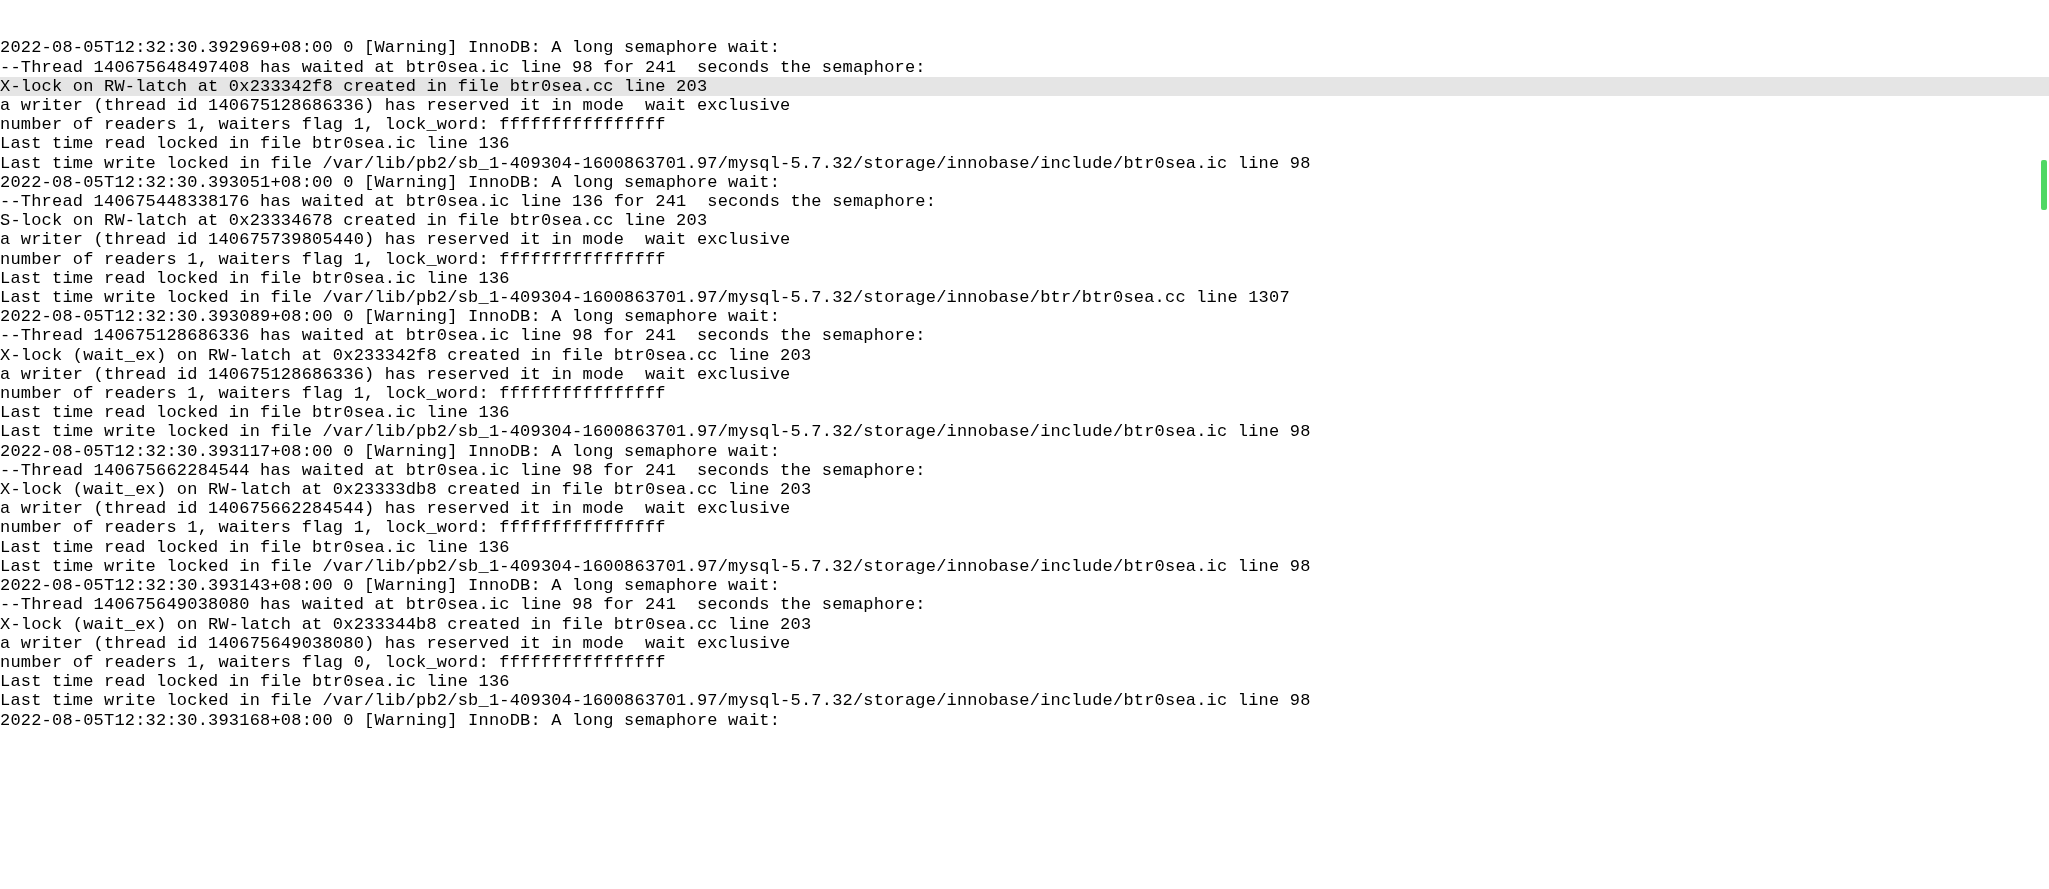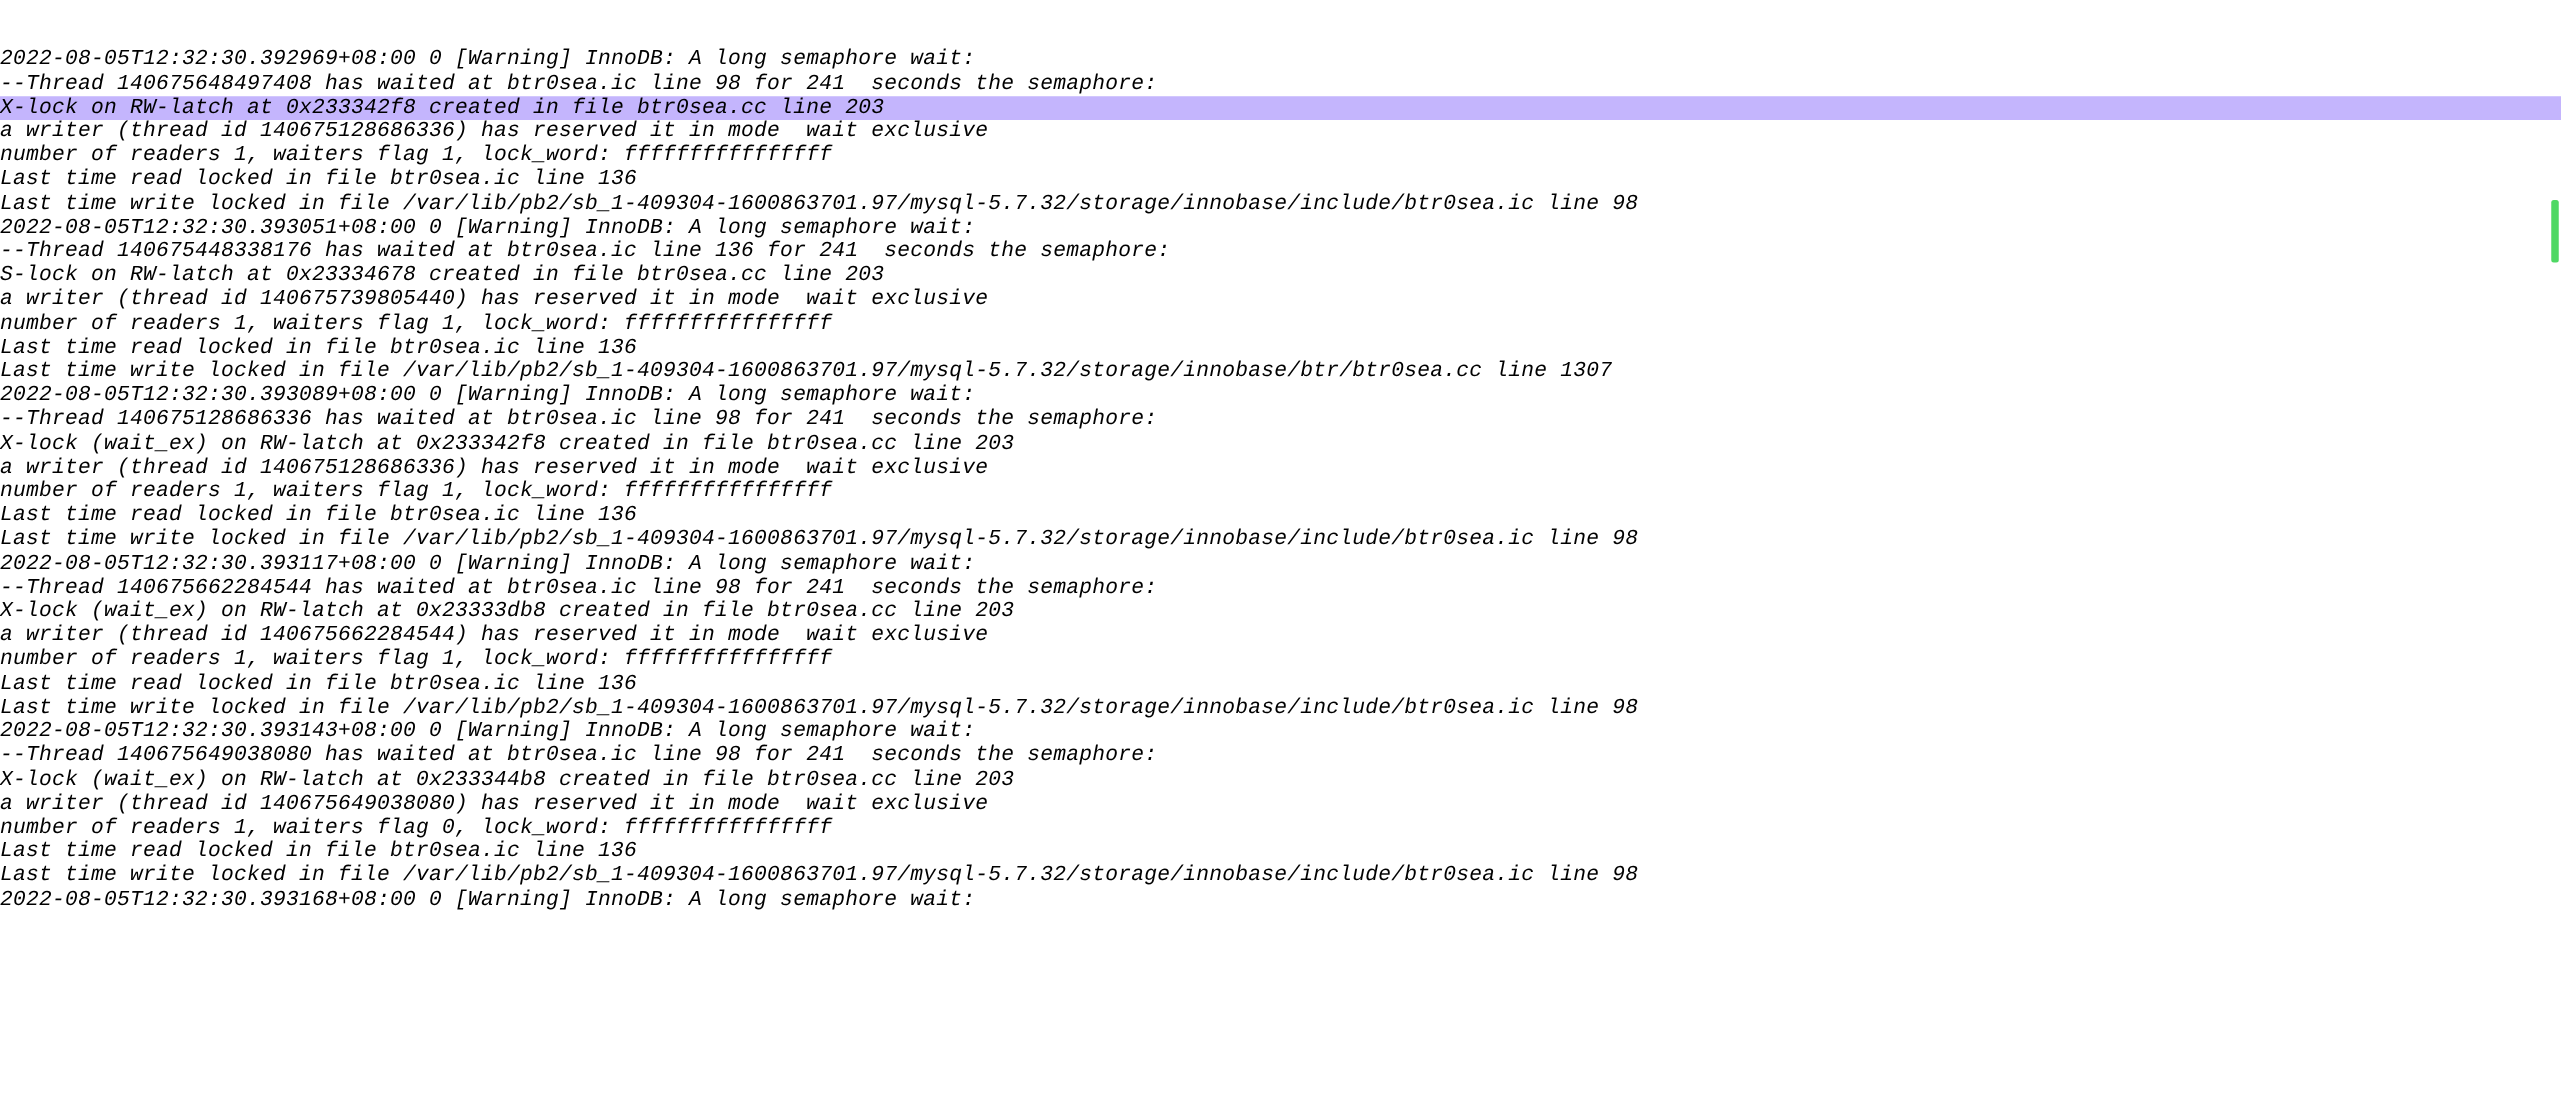--- a/index.html
+++ b/index.html
@@ -1,19 +1,18 @@
 <!DOCTYPE html>
 <html><head>
   <meta charset="utf-8">
   <style>
     * {
       margin: 0;
       padding: 0;
       box-sizing: border-box;
-      font-style: italic;
     }
     body {
       font-family: "Courier New", Courier, monospace;
       font-size: 17px;
       line-height: 1.13;
       background-color: #ffffff;
       color: #000000;
       overflow: hidden;
     }
     .log-container {
@@ -22,21 +21,21 @@
       overflow-y: scroll;
       white-space: pre;
       position: relative;
     }
     .log-line {
       display: block;
       white-space: pre;
       letter-spacing: 0.2px;
     }
     .log-line.highlighted {
-      background-color: #c4b5fd;
+      background-color: #e5e5e5;
     }
     
     .log-container::-webkit-scrollbar {
       width: 17px;
     }
     .log-container::-webkit-scrollbar-track {
       background: #f0f0f0;
     }
     .log-container::-webkit-scrollbar-thumb {
       background: #c0c0c0;

